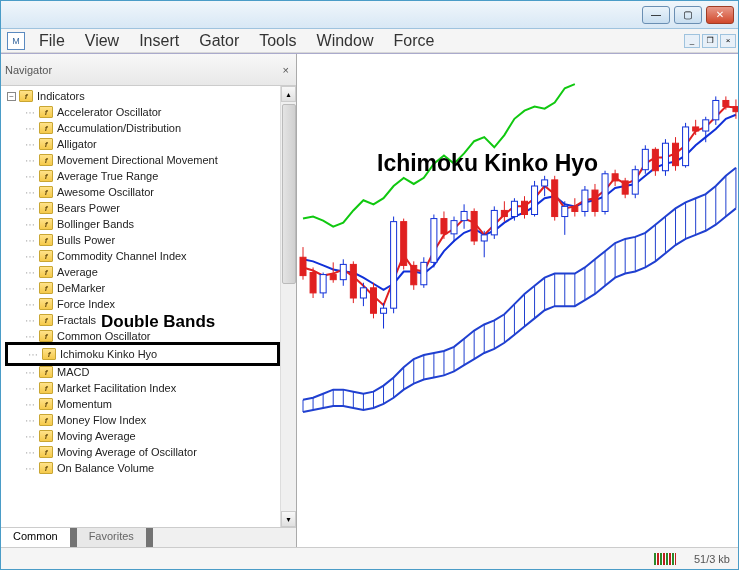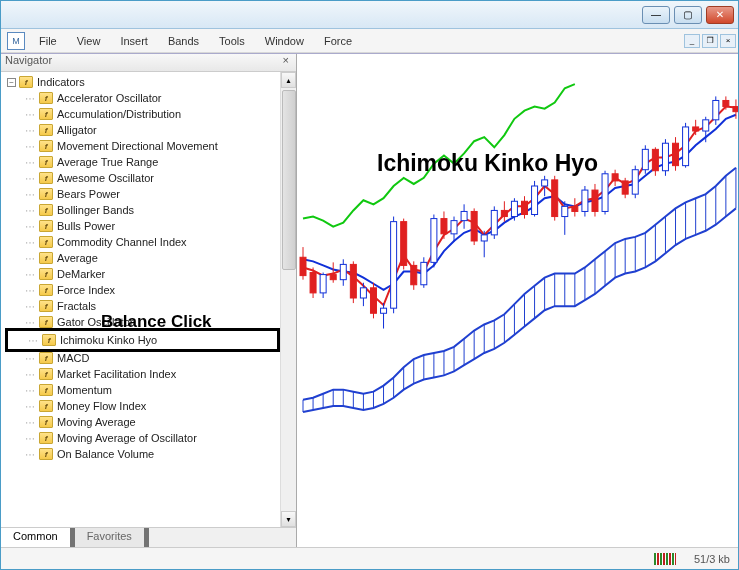--- a/index.html
+++ b/index.html
@@ -23,53 +23,53 @@
 }
 .winbtn.close { background: linear-gradient(#e89a8a, #d1482b); color: #fff; border-color: #a03c24; }
 .menubar {
   height: 24px; background: #f5f5f5; border-bottom: 1px solid #d8d8d8;
   display: flex; align-items: center; padding: 0 2px;
 }
 .app-icon {
   width: 18px; height: 18px; margin: 0 4px; display: flex; align-items: center; justify-content: center;
   background: #fff; border: 1px solid #5a8ac0; font-size: 9px; color: #3a6aa0;
 }
-.menu-item { padding: 2px 10px; font-size: 11px; color: #333; cursor: pointer; }
+.menu-item { padding: 2px 10px; font-size: 16px; color: #333; cursor: pointer; }
 .mdi-btns { margin-left: auto; display: flex; gap: 2px; }
 .mdi-btn { width: 16px; height: 14px; border: 1px solid #9fc3de; background: #e8f0f8; font-size: 8px; display: flex; align-items: center; justify-content: center; cursor: pointer; }
 .workarea { flex: 1; display: flex; background: #fff; border-top: 1px solid #aac; }
 .navigator {
   width: 296px; border-right: 1px solid #aaa; display: flex; flex-direction: column;
   background: #fff;
 }
 .nav-header {
-  height: 18px; background: linear-gradient(#f8f8f8, #e8e8e8);
-  border-bottom: 1px solid #ccc; display: flex; align-items: flex-start;
-  padding: 0 4px; font-size: 11px; color: #555;
+  height: 32px; background: linear-gradient(#f8f8f8, #e8e8e8);
+  border-bottom: 1px solid #ccc; display: flex; align-items: center;
+  padding: 8px 4px; font-size: 11px; color: #555;
 }
 .nav-close { margin-left: auto; font-size: 11px; cursor: pointer; padding: 0 3px; }
 .tree-wrap { flex: 1; overflow: hidden; display: flex; }
 .tree { flex: 1; overflow-y: hidden; padding: 2px 0; font-size: 11px; color: #222; }
 .tree-scroll { width: 16px; background: #f0f0f0; border-left: 1px solid #ddd; position: relative; display: flex; flex-direction: column; }
 .scroll-btn { height: 16px; background: linear-gradient(#f8f8f8,#e0e0e0); border: 1px solid #ccc; font-size: 8px; display: flex; align-items: center; justify-content: center; }
 .scroll-thumb { width: 14px; background: linear-gradient(90deg,#e4e4e4,#d0d0d0); border: 1px solid #bbb; border-radius: 2px; margin: 0 auto; }
 .tree-root { padding-left: 4px; }
 .tree-node { display: flex; align-items: center; height: 16px; padding-left: 14px; white-space: nowrap; position: relative; }
 .tree-node.child { padding-left: 34px; }
 .tree-toggle { position: absolute; left: 2px; width: 9px; height: 9px; border: 1px solid #888; background: #fff; font-size: 8px; line-height: 7px; text-align: center; color: #555; }
 .f-icon {
   width: 14px; height: 12px; background: linear-gradient(#ffe28a,#f5c94b);
   border: 1px solid #c9a633; border-radius: 1px; margin-right: 4px;
   font-size: 8px; font-style: italic; font-weight: bold; color: #6b5012;
   display: flex; align-items: center; justify-content: center;
 }
 .tree-dots { position: absolute; left: 20px; color: #aaa; font-size: 10px; }
 .highlight-box { border: 3px solid #000; margin: -2px 0; padding: 1px 0; }
 .tabs { height: 20px; border-top: 1px solid #ccc; display: flex; background: #f0f0f0; }
-.tab { padding: 2px 12px; font-size: 11px; border-right: 5px solid #737373; background: #fff; cursor: pointer; }
+.tab { padding: 2px 12px; font-size: 11px; border-right: 7px solid #737373; background: #fff; cursor: pointer; }
 .tab.inactive { background: #e8e8e8; color: #666; }
 .chart-area { flex: 1; position: relative; background: #fff; overflow: hidden; }
 .chart-title {
   position: absolute; top: 95px; left: 80px; font-size: 23px; font-weight: bold;
   color: #000; line-height: 1.25;
 }
 .dbl-click-label {
   position: absolute; left: 100px; top: 311px; font-size: 17px; font-weight: bold; color: #000;
 }
 .statusbar {
@@ -91,21 +91,21 @@
       <div class="winbtn">▢</div>
       <div class="winbtn close">✕</div>
     </div>
   </div>
 
   <div class="menubar">
     <div class="app-icon">M</div>
     <div class="menu-item">File</div>
     <div class="menu-item">View</div>
     <div class="menu-item">Insert</div>
-    <div class="menu-item">Bands</div>
+    <div class="menu-item">Gator</div>
     <div class="menu-item">Tools</div>
     <div class="menu-item">Window</div>
     <div class="menu-item">Force</div>
     <div class="mdi-btns">
       <div class="mdi-btn">_</div>
       <div class="mdi-btn">❐</div>
       <div class="mdi-btn">×</div>
     </div>
   </div>
 
@@ -192,21 +192,21 @@
                   <span>Force Index</span>
                 </div>
                 <div class="tree-node child">
                   <span class="tree-dots">⋯</span>
                   <span class="f-icon">f</span>
                   <span>Fractals</span>
                 </div>
                 <div class="tree-node child">
                   <span class="tree-dots">⋯</span>
                   <span class="f-icon">f</span>
-                  <span>Gator Oscillator</span>
+                  <span>Common Oscillator</span>
                 </div>
                 <div class="highlight-box">
                   <div class="tree-node child">
                     <span class="tree-dots">⋯</span>
                     <span class="f-icon">f</span>
                     <span>Ichimoku Kinko Hyo</span>
                   </div>
                 </div>
                 <div class="tree-node child">
                   <span class="tree-dots">⋯</span>
@@ -403,20 +403,20 @@
           <rect x="435.9318181818182" width="6" y="52.58181818181822" height="5.090909090909122" fill="#e02020" stroke="#e02020"></rect>
           <polyline points="6,164.58181818181822 16.06818181818182,162.54545454545456 26.136363636363637,166.61818181818182 36.20454545454545,172.72727272727275 46.27272727272727,168.65454545454548 56.34090909090909,156.4363636363637 66.4090909090909,146.2545454545455 76.47727272727273,150.32727272727277 86.54545454545455,144.21818181818185 96.61363636363636,132.00000000000006 106.68181818181819,123.85454545454547 116.75,129.9636363636364 126.81818181818181,123.85454545454547 136.88636363636363,109.60000000000002 146.95454545454547,101.4545454545455 157.02272727272728,109.60000000000002 167.0909090909091,99.41818181818184 177.1590909090909,87.20000000000005 187.22727272727272,83.12727272727278 197.29545454545456,93.30909090909097 207.36363636363637,81.09090909090912 217.4318181818182,64.80000000000007 227.5,56.654545454545485 237.5681818181818,52.58181818181822 247.63636363636363,54.61818181818188 257.7045454545455,48.50909090909096 267.77272727272725,34.25454545454551 277.8409090909091,30.181818181818244" stroke="#10c810" stroke-width="2" fill="none"></polyline>
         </svg>
       <div class="chart-title">
         <span>Ichimoku Kinko Hyo</span><br>
       </div>
     </div>
 
   </div>
 
-  <div class="dbl-click-label">Balance Click</div>
+  <div class="dbl-click-label">Double Bands</div>
 
   <div class="statusbar">
     <div class="status-conn"></div>
     <span>51/3 kb</span>
   </div>
 
 </div>
 
 </body></html>

